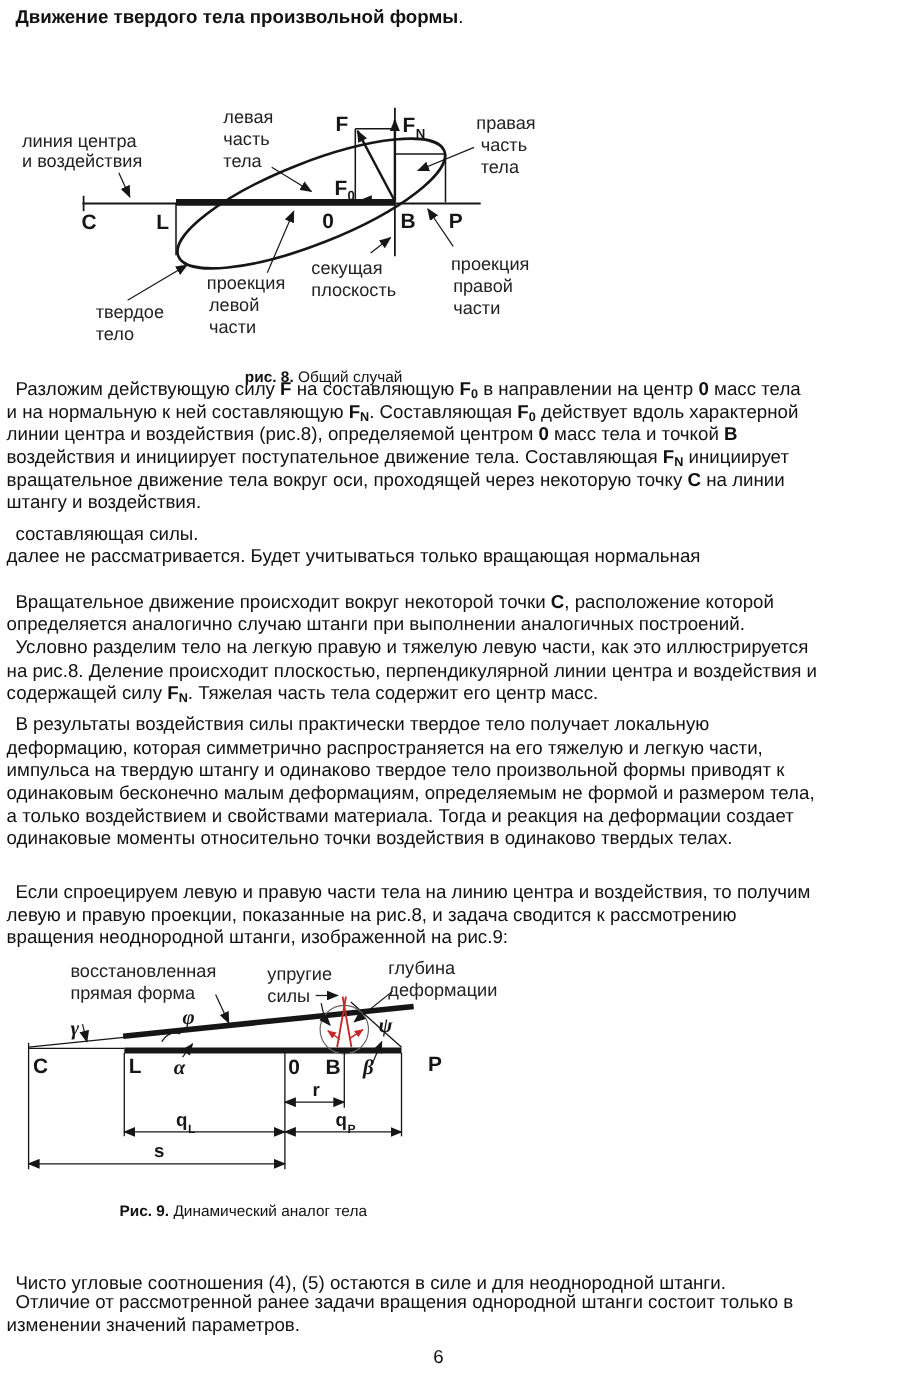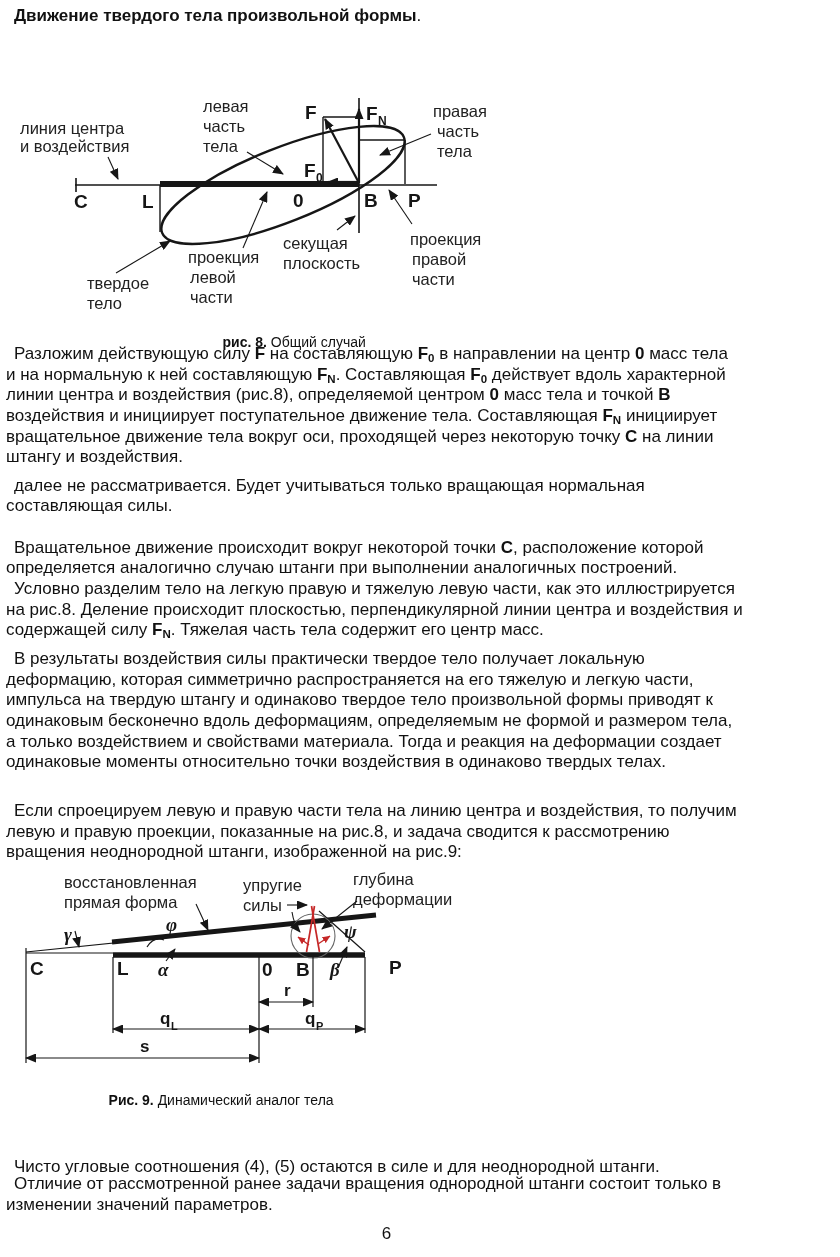--- a/index.html
+++ b/index.html
@@ -1,17 +1,17 @@
 <!DOCTYPE html>
 <html><head>
 <meta charset="utf-8">
 <style>
   html,body{margin:0;padding:0;background:#ffffff;}
   .page{position:relative;width:773px;height:1257px;background:#ffffff;overflow:hidden;
-        font-family:"Liberation Sans",sans-serif;color:#111;}
+        font-family:"Liberation Sans",sans-serif;color:#111;padding-left:24px;}
   .para{position:absolute;left:6px;width:828px;font-size:17px;line-height:20.7px;}
   .para .line{white-space:nowrap;height:20.7px;}
   .para .line:first-child{padding-left:8px;}
   .bb{font-weight:bold;}
   .sb{font-weight:bold;font-size:11.5px;vertical-align:-3px;}
   .caption{position:absolute;font-size:14px;white-space:pre;color:#111;}
   .caption .b{font-weight:bold;}
   .pagenum{position:absolute;top:1224px;left:0;width:100%;text-align:center;font-size:17px;}
   svg{position:absolute;overflow:visible;}
   svg text{font-family:"Liberation Sans",sans-serif;fill:#161616;}
@@ -34,37 +34,37 @@
     </div>
   <div class="para" style="top:344px">
       <div class="line">Разложим действующую силу <span class="bb">F</span> на составляющую <span class="bb">F</span><span class="sb">0</span> в направлении на центр <span class="bb">0</span> масс тела</div>
       <div class="line">и на нормальную к ней составляющую <span class="bb">F</span><span class="sb">N</span>. Составляющая <span class="bb">F</span><span class="sb">0</span> действует вдоль характерной</div>
       <div class="line">линии центра и воздействия (рис.8), определяемой центром <span class="bb">0</span> масс тела и точкой <span class="bb">B</span></div>
       <div class="line">воздействия и инициирует поступательное движение тела. Составляющая <span class="bb">F</span><span class="sb">N</span> инициирует</div>
       <div class="line">вращательное движение тела вокруг оси, проходящей через некоторую точку <span class="bb">C</span> на линии</div>
       <div class="line">штангу и воздействия.</div>
     </div>
   <div class="para" style="top:475.5px">
+      <div class="line">составляющая силы.</div>
       <div class="line">далее не рассматривается. Будет учитываться только вращающая нормальная</div>
-      <div class="line">составляющая силы.</div>
     </div>
   <div class="para" style="top:537.5px">
       <div class="line">Вращательное движение происходит вокруг некоторой точки <span class="bb">C</span>, расположение которой</div>
       <div class="line">определяется аналогично случаю штанги при выполнении аналогичных построений.</div>
     </div>
   <div class="para" style="top:579px">
       <div class="line">Условно разделим тело на легкую правую и тяжелую левую части, как это иллюстрируется</div>
       <div class="line">на рис.8. Деление происходит плоскостью, перпендикулярной линии центра и воздействия и</div>
       <div class="line">содержащей силу <span class="bb">F</span><span class="sb">N</span>. Тяжелая часть тела содержит его центр масс.</div>
     </div>
   <div class="para" style="top:649px">
       <div class="line">В результаты воздействия силы практически твердое тело получает локальную</div>
       <div class="line">деформацию, которая симметрично распространяется на его тяжелую и легкую части,</div>
       <div class="line">импульса на твердую штангу и одинаково твердое тело произвольной формы приводят к</div>
-      <div class="line">одинаковым бесконечно вдоль деформациям, определяемым не формой и размером тела,</div>
+      <div class="line">одинаковым бесконечно малым деформациям, определяемым не формой и размером тела,</div>
       <div class="line">а только воздействием и свойствами материала. Тогда и реакция на деформации создает</div>
       <div class="line">одинаковые моменты относительно точки воздействия в одинаково твердых телах.</div>
     </div>
   <div class="para" style="top:801px">
       <div class="line">Если спроецируем левую и правую части тела на линию центра и воздействия, то получим</div>
       <div class="line">левую и правую проекции, показанные на рис.8, и задача сводится к рассмотрению</div>
       <div class="line">вращения неоднородной штанги, изображенной на рис.9:</div>
     </div>
   <div class="para" style="top:1174px">
       <div class="line">Отличие от рассмотренной ранее задачи вращения однородной штанги состоит только в</div>

